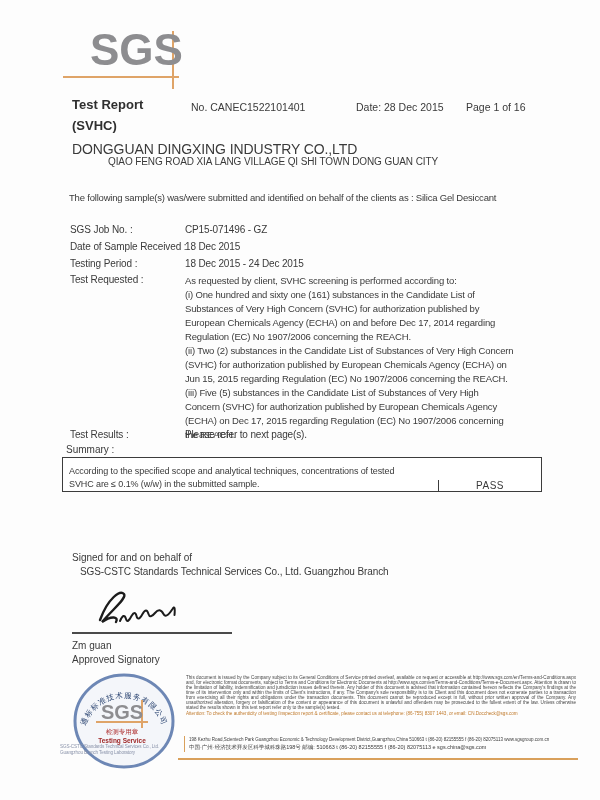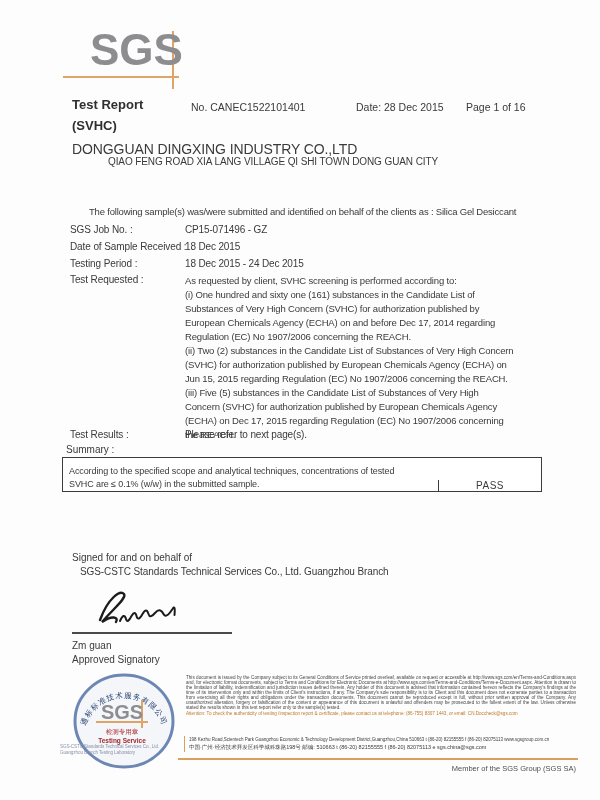--- a/index.html
+++ b/index.html
@@ -14,21 +14,21 @@
 
   .h-title{position:absolute;left:72px;top:97px;font-size:13px;font-weight:bold;color:#2f2f2f;}
   .h-svhc{position:absolute;left:72px;top:118px;font-size:13px;font-weight:bold;color:#2f2f2f;}
   .h-no{position:absolute;left:191px;top:101px;font-size:10.5px;}
   .h-date{position:absolute;left:356px;top:101px;font-size:10.5px;}
   .h-page{position:absolute;left:466px;top:101px;font-size:10.5px;}
 
   .client-name{position:absolute;left:72px;top:141px;font-size:14px;letter-spacing:-0.1px;}
   .client-addr{position:absolute;left:72px;top:156px;font-size:10px;letter-spacing:-0.1px;margin-left:36px;}
 
-  .sample-line{position:absolute;left:69px;top:206px;width:480px;font-size:9.5px;letter-spacing:-0.2px;margin-left:20px;}
+  .sample-line{position:absolute;left:69px;top:192px;width:480px;font-size:9.5px;letter-spacing:-0.2px;}
 
   .frow{position:absolute;left:70px;width:475px;font-size:10px;}
   .frow .lbl{position:absolute;left:0;top:0;letter-spacing:-0.1px;}
   .frow .val{position:absolute;left:115px;top:0;width:356px;letter-spacing:-0.15px;}
   .pre{white-space:pre-line;font-size:9.5px;line-height:14px;}
 
   .summary-lbl{position:absolute;left:66px;top:444px;font-size:10px;}
   .summary-box{position:absolute;left:62px;top:457px;width:478px;height:33px;border:1.5px solid #3c3c3c;display:flex;background:#fff;align-items:flex-end;}
   .summary-text{flex:1;padding:3px 6px 0 6px;font-size:9px;line-height:13px;letter-spacing:-0.1px;white-space:pre-line;}
   .summary-result{width:102px;border-left:1.5px solid #3c3c3c;display:flex;align-items:center;justify-content:center;font-size:10px;letter-spacing:0.5px;}
@@ -145,15 +145,14 @@
     <div>This document is issued by the Company subject to its General Conditions of Service printed overleaf, available on request or accessible at http://www.sgs.com/en/Terms-and-Conditions.aspx and, for electronic format documents, subject to Terms and Conditions for Electronic Documents at http://www.sgs.com/en/Terms-and-Conditions/Terms-e-Document.aspx. Attention is drawn to the limitation of liability, indemnification and jurisdiction issues defined therein. Any holder of this document is advised that information contained hereon reflects the Company's findings at the time of its intervention only and within the limits of Client's instructions, if any. The Company's sole responsibility is to its Client and this document does not exonerate parties to a transaction from exercising all their rights and obligations under the transaction documents. This document cannot be reproduced except in full, without prior written approval of the Company. Any unauthorized alteration, forgery or falsification of the content or appearance of this document is unlawful and offenders may be prosecuted to the fullest extent of the law. Unless otherwise stated the results shown in this test report refer only to the sample(s) tested.</div>
     <div class="attention">Attention: To check the authenticity of testing /inspection report &amp; certificate, please contact us at telephone: (86-755) 8307 1443, or email: CN.Doccheck@sgs.com</div>
   </div>
 
   <div class="addrblock">
     <div class="addr-en">198 Kezhu Road,Scientech Park Guangzhou Economic &amp; Technology Development District,Guangzhou,China 510663    t (86-20) 82155555    f (86-20) 82075113    www.sgsgroup.com.cn</div>
     <div class="addr-cn">中国·广州·经济技术开发区科学城科珠路198号    邮编: 510663    t (86-20) 82155555    f (86-20) 82075113    e sgs.china@sgs.com</div>
   </div>
 
   <div class="foot-rule"></div>
-  <div class="member">Member of the SGS Group (SGS SA)</div>
 
 </div>
 
 </body></html>

